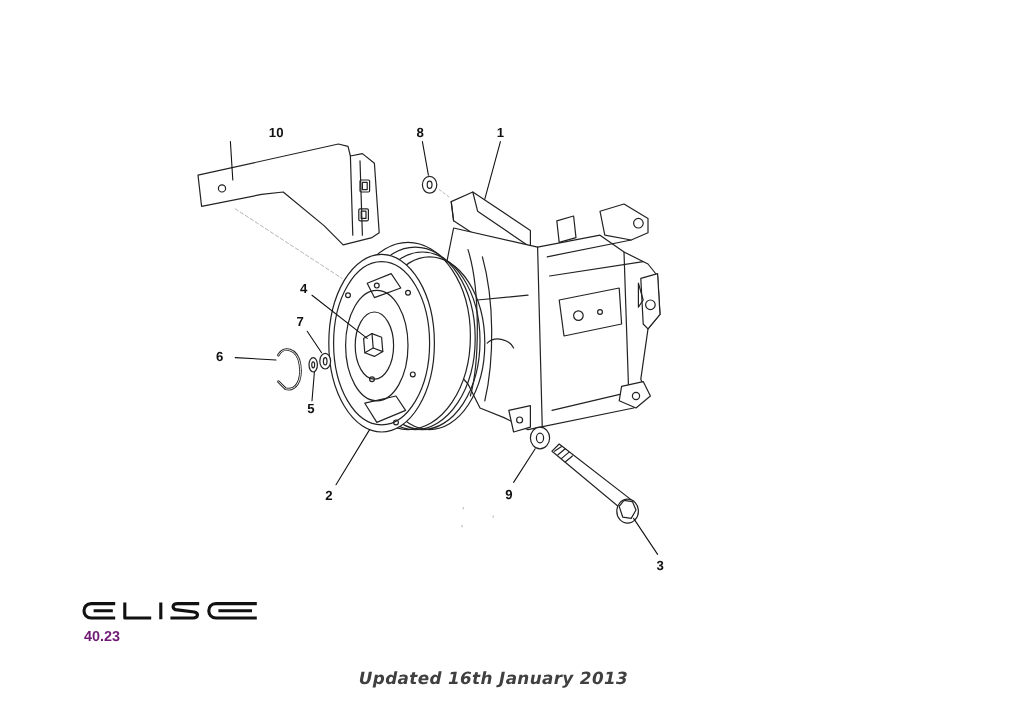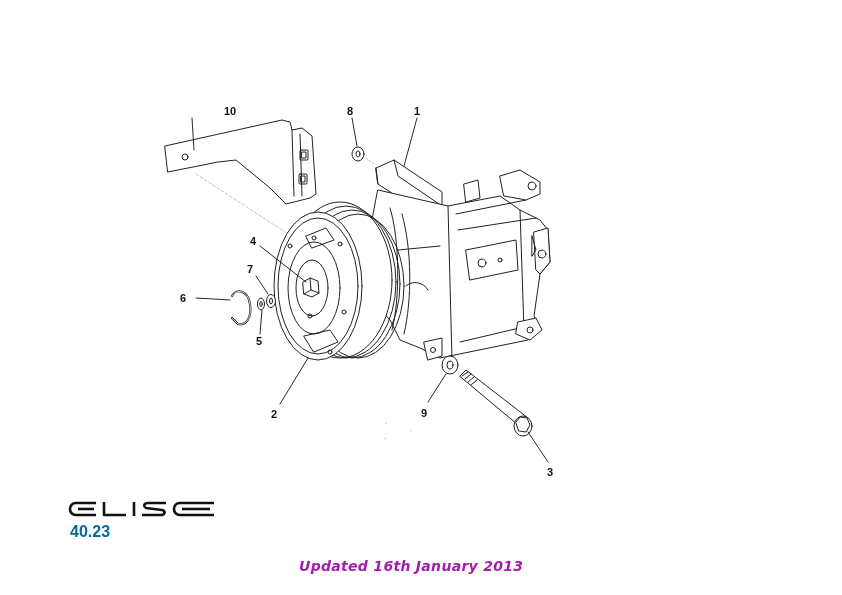--- a/index.html
+++ b/index.html
@@ -1,21 +1,21 @@
 <!DOCTYPE html>
 <html><head>
 <meta charset="utf-8">
 <style>
   html, body { margin:0; padding:0; background:#ffffff; }
   body { width:842px; height:595px; position:relative; overflow:hidden; font-family:"Liberation Sans", sans-serif; }
   #diagram { position:absolute; left:0; top:0; width:842px; height:595px; }
   .callout { position:absolute; font-family:"Liberation Sans", sans-serif; font-weight:bold; font-size:11px; color:#111; line-height:11px; }
   #brand { position:absolute; left:68px; top:500px; }
-  #page-num { position:absolute; left:70px; top:523px; font-family:"Liberation Sans", sans-serif; font-weight:bold; font-size:16px; color:#0369a1; }
-  #updated { position:absolute; left:299px; top:558px; font-family:"DejaVu Sans", sans-serif; font-style:italic; font-weight:bold; font-size:14px; color:#a21caf; letter-spacing:0.3px; }
+  #page-num { position:absolute; left:70px; top:523px; font-family:"Liberation Sans", sans-serif; font-weight:bold; font-size:12px; color:#701a75; }
+  #updated { position:absolute; left:299px; top:558px; font-family:"DejaVu Sans", sans-serif; font-style:italic; font-weight:bold; font-size:14px; color:#404040; letter-spacing:0.3px; }
 </style>
 </head>
 <body>
 
 <svg id="diagram" viewBox="0 0 842 595" xmlns="http://www.w3.org/2000/svg" fill="none" stroke="#222" stroke-width="1" stroke-linejoin="round" stroke-linecap="round">
 
   <g>
     <path d="M165 146 L282 120 L290 122 L292 130 L302 128 L312 136 L316 194 L310 198 L286 204 L270 188 L236 160 L218 162 L168 172 Z" fill="#fff"></path>
     <path d="M292 130 L294 196"></path>
     <path d="M300 134 L302 196"></path>

